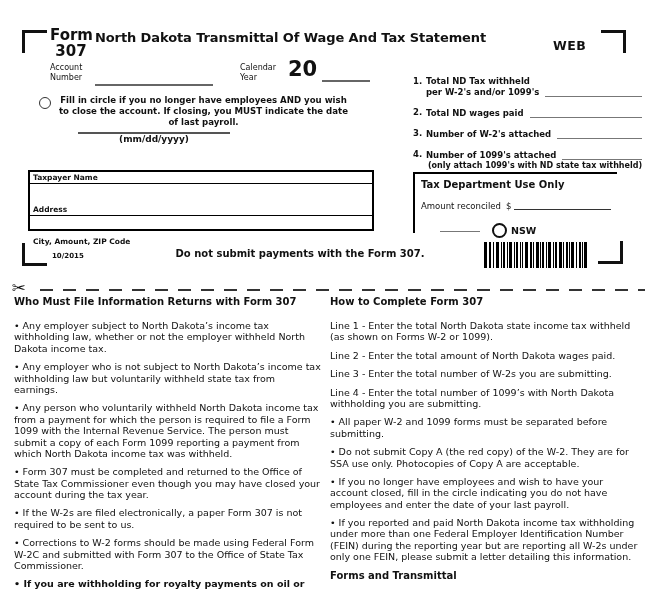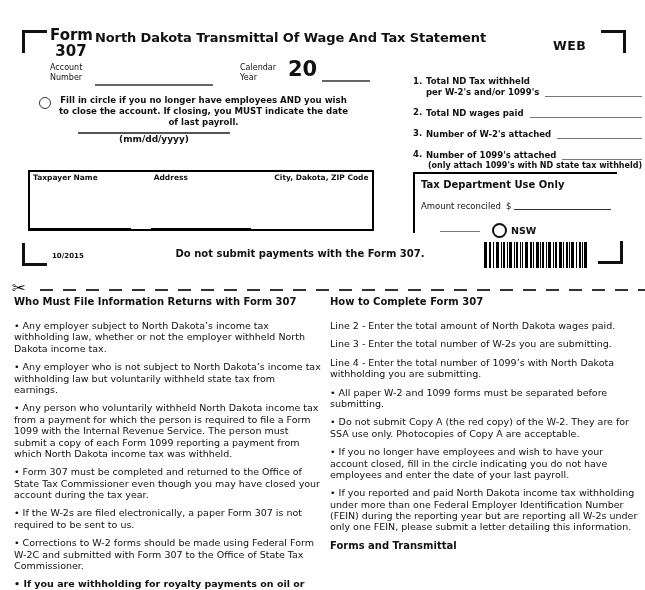--- a/index.html
+++ b/index.html
@@ -40,21 +40,21 @@
   .li-note{font-size:8px;text-align:center;}
   .li-note:empty{display:none;}
 
   
   .opt-circle{left:39px;top:97px;width:10px;height:10px;border:1.5px solid #333;border-radius:50%;}
   .close-text{left:54px;top:95px;width:299px;font-weight:bold;font-size:8.6px;line-height:1.3;text-align:center;}
   .date-line{left:78px;top:116px;width:152px;height:16px;border-bottom:2px solid #555;}
   .date-hint{left:78px;top:134px;width:152px;text-align:center;font-weight:bold;font-size:9px;}
 
   
-  .tp-box{left:28px;top:170px;width:342px;height:57px;border:2px solid #000;display:flex;flex-direction:row;gap:20px;}
+  .tp-box{left:28px;top:170px;width:342px;height:57px;border:2px solid #000;display:flex;flex-direction:column;gap:20px;}
   .tp-row{flex:1;border-bottom:1.5px solid #000;font-weight:bold;font-size:7.5px;padding:1px 3px;}
   .tp-row:last-child{border-bottom:none;}
 
   
   .td-box{left:413px;top:172px;width:204px;height:61px;border-top:2px solid #000;border-left:2px solid #000;box-sizing:border-box;padding:5px 4px 0 6px;}
   .td-title{font-weight:bold;font-size:10px;margin-bottom:9px;}
   .td-amt-row{display:flex;align-items:flex-end;font-size:8.5px;}
   .td-amt-line{flex:1;border-bottom:1.5px solid #333;margin:0 2px 1px 3px;height:10px;}
   .td-short-line{left:440px;top:217px;width:40px;height:14px;border-bottom:1.5px solid #777;}
   .nsw-circle{left:492px;top:223px;width:11px;height:11px;border:2px solid #111;border-radius:50%;}
@@ -144,21 +144,21 @@
 </div>
 
 <div class="abs opt-circle"></div>
 <div class="abs close-text">Fill in circle if you no longer have employees AND you wish to close the account.  If closing, you MUST indicate the date of last payroll.</div>
 <div class="abs date-line"></div>
 <div class="abs date-hint">(mm/dd/yyyy)</div>
 
 <div class="abs tp-box">
   <div class="tp-row">Taxpayer Name</div>
   <div class="tp-row">Address</div>
-  <div class="tp-row">City, Dakota, ZIP Code</div>
+  <div class="tp-row">City, Amount, ZIP Code</div>
 </div>
 
 <div class="abs td-box">
   <div class="td-title">Tax Department Use Only</div>
   <div class="td-amt-row">
     <span>Amount reconciled</span>
     <span style="margin-left:5px;">$</span>
     <span class="td-amt-line"></span>
   </div>
 </div>
@@ -214,20 +214,21 @@
   <p>•  Any employer who is not subject to North Dakota’s income tax withholding law but voluntarily withheld state tax from earnings.</p>
   <p>•  Any person who voluntarily withheld North Dakota income tax from a payment for which the person is required to file a Form 1099 with the Internal Revenue Service. The person must submit a copy of each Form 1099 reporting a payment from which North Dakota income tax was withheld.</p>
   <p>•  Form 307 must be completed and returned to the Office of State Tax Commissioner even though you may have closed your account during the tax year.</p>
   <p>•  If the W-2s are filed electronically, a paper Form 307 is not required to be sent to us.</p>
   <p>•  Corrections to W-2 forms should be made using Federal Form W-2C and submitted with Form 307 to the Office of State Tax Commissioner.</p>
   <p class="bold">•  If you are withholding for royalty payments on oil or gas, do not use this form. Please see</p>
 </div>
 
 <div class="col col-right">
   <h3>How to Complete Form 307</h3>
+  <p>Line 1 - Enter the total North Dakota state income tax withheld (as shown on Forms W-2 or 1099).</p>
   <p>Line 2 - Enter the total amount of North Dakota wages paid.</p>
   <p>Line 3 - Enter the total number of W-2s you are submitting.</p>
   <p>Line 4 - Enter the total number of 1099’s with North Dakota withholding you are submitting.</p>
   <p>•  All paper W-2 and 1099 forms must be separated before submitting.</p>
   <p>•  Do not submit Copy A (the red copy) of the W-2. They are for SSA use only. Photocopies of Copy A are acceptable.</p>
   <p>•  If you no longer have employees and wish to have your account closed, fill in the circle indicating you do not have employees and enter the date of your last payroll.</p>
   <p>•  If you reported and paid North Dakota income tax withholding under more than one Federal Employer Identification Number (FEIN) during the reporting year but are reporting all W-2s under only one FEIN, please submit a letter detailing this information.</p>
   <div class="subhead">Forms and Transmittal</div>
 </div>
 

